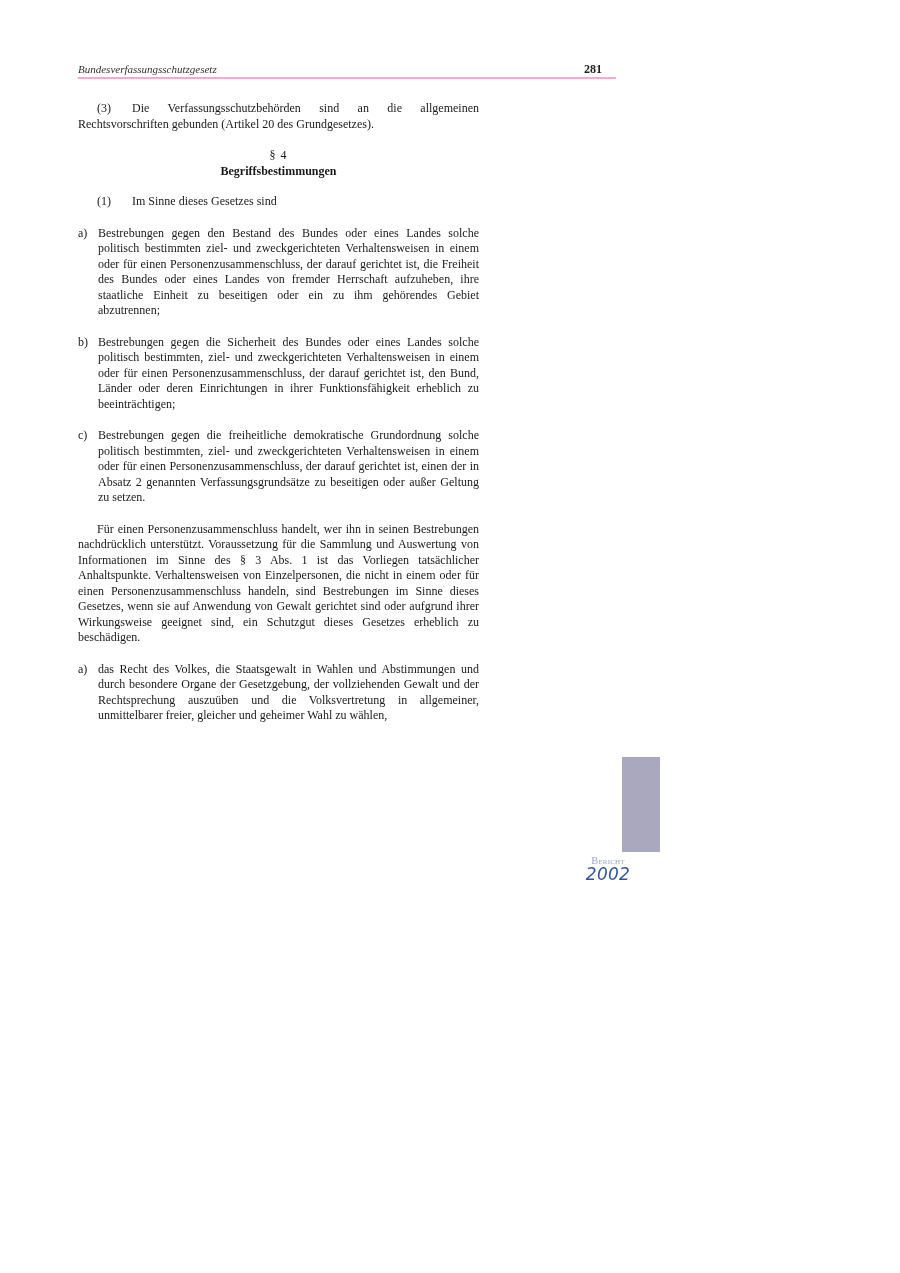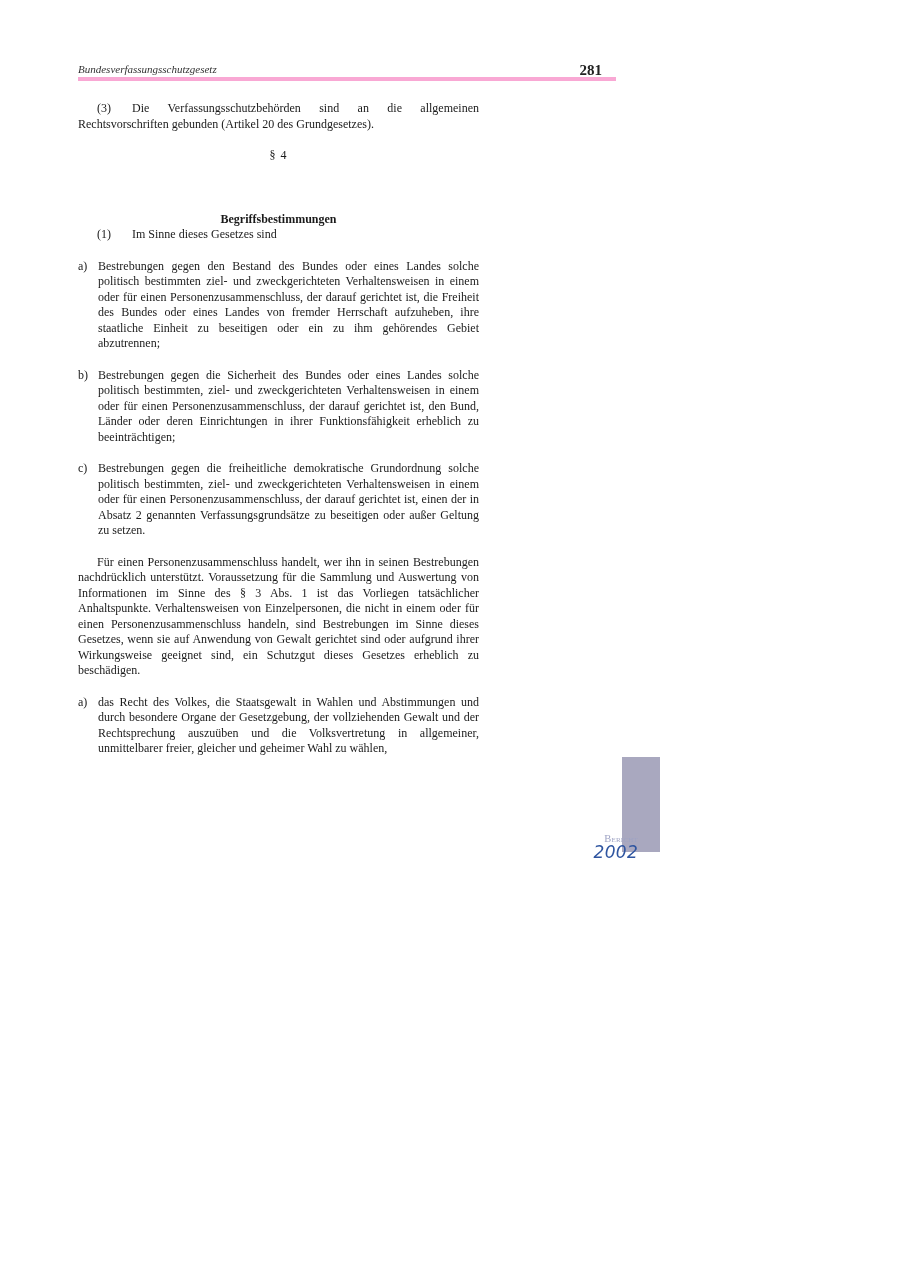--- a/index.html
+++ b/index.html
@@ -14,38 +14,38 @@
       overflow: hidden;
       font-family: "DejaVu Serif", "Liberation Serif", serif;
       color: #1a1a1a;
     }
     .running-head {
       position: absolute;
       left: 78px;
       top: 62px;
       width: 538px;
       height: 15px;
-      border-bottom: 4px solid #f9a8d4;
+      border-bottom: 2px solid #f9a8d4;
     }
     .running-title {
       position: absolute;
       left: 0;
       top: 1px;
       font-family: "Liberation Serif", serif;
       font-style: italic;
       font-size: 11px;
       color: #333;
     }
     .page-number {
       position: absolute;
       right: 14px;
       top: 0px;
       font-family: "Liberation Serif", serif;
       font-weight: bold;
-      font-size: 15px;
+      font-size: 12px;
       color: #222;
     }
     .body-col {
       position: absolute;
       left: 78px;
       top: 101px;
       width: 401px;
       font-size: 12px;
       line-height: 15.5px;
       font-family: "Liberation Serif", serif;
@@ -64,49 +64,48 @@
       text-align: center;
       margin-top: 16px;
     }
     .section-sign {
       display: block;
       letter-spacing: 1px;
     }
     .section-title {
       display: block;
       font-weight: bold;
-      margin-top: 48px;
     }
     .list-item {
       position: relative;
       padding-left: 20px;
       text-align: justify;
       margin: 0;
     }
     .list-marker {
       position: absolute;
       left: 0;
       top: 0;
     }
     .gap-16 { margin-top: 16px; }
-    .gap-15 { }
+    .gap-15 { margin-top: 15px; }
     .side-bar {
       position: absolute;
       left: 622px;
       top: 757px;
       width: 38px;
       height: 95px;
       background: #a9a8bf;
     }
     .brand {
       position: absolute;
       left: 578px;
-      top: 834px;
+      top: 856px;
       width: 60px;
-      text-align: right;
+      text-align: center;
       font-family: "Liberation Serif", serif;
     }
     .brand-word {
       display: block;
       font-size: 10.5px;
       line-height: 10px;
       color: #9ea3c4;
       letter-spacing: 0.2px;
       font-variant: small-caps;
     }

